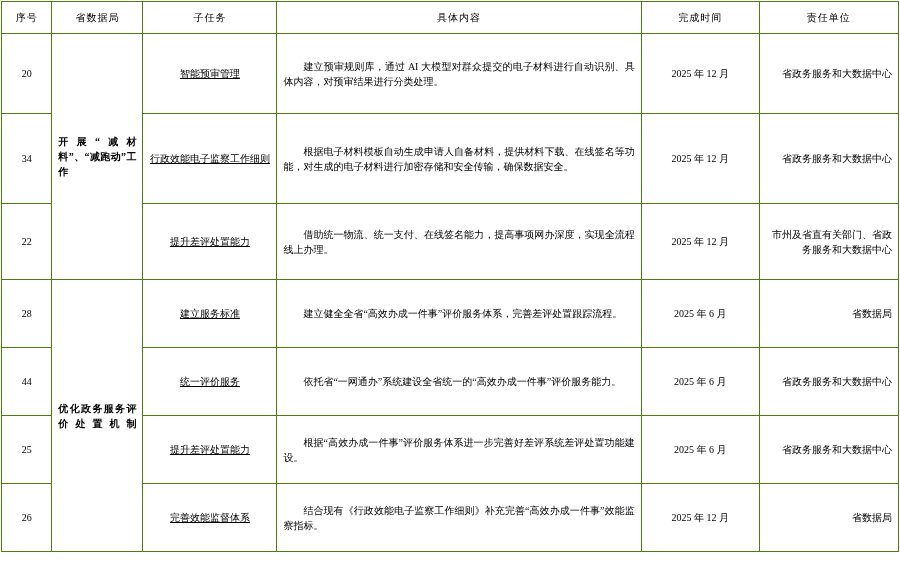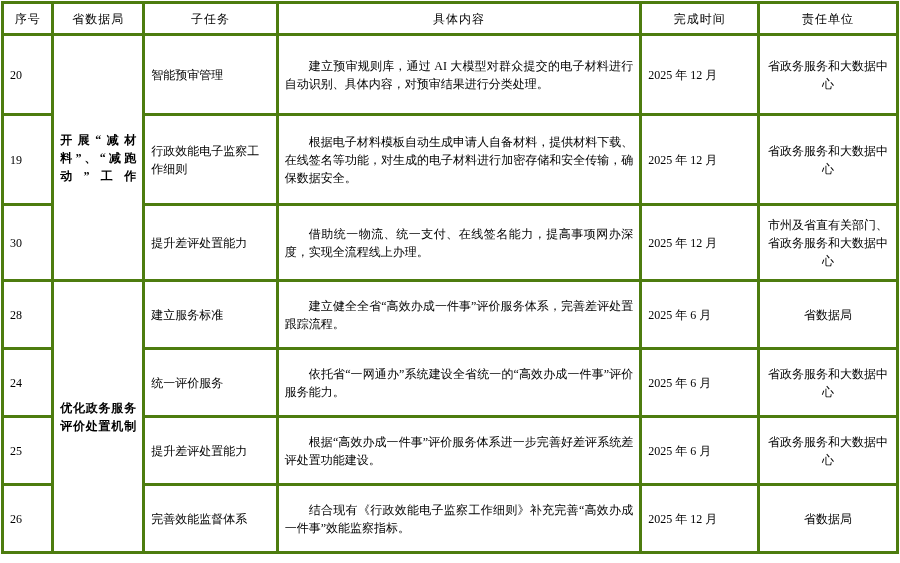--- a/index.html
+++ b/index.html
@@ -21,73 +21,74 @@
     box-sizing: border-box;
   }
   table.task-table {
     border-collapse: collapse;
     width: 898px;
     margin: 1px 0 0 1px;
     table-layout: fixed;
   }
   table.task-table th,
   table.task-table td {
-    border: 3px solid #4d7c0f;
+    border: 1px solid #4d7c0f;
     vertical-align: middle;
     padding: 4px 6px;
-    font-size: 12px;
+    font-size: 10px;
     line-height: 1.5;
     box-sizing: border-box;
   }
   table.task-table th {
     text-align: center;
     font-weight: normal;
     height: 32px;
     letter-spacing: 1px;
   }
   .col-seq    { width: 47px; }
   .col-task   { width: 85px; }
   .col-sub    { width: 125px; }
   .col-detail { width: 340px; }
   .col-time   { width: 110px; }
   .col-unit   { width: 130px; }
 
   td.seq {
-    text-align: left;
+    text-align: center;
     font-size: 14px;
   }
   td.task {
     text-align: justify;
     text-align-last: justify;
     font-size: 13.5px;
     padding-left: 8px;
     padding-right: 8px;
     font-weight: bold;
   }
   td.sub {
-    text-align: left;
+    text-align: center;
     font-size: 13.5px;
     padding-left: 8px;
     padding-right: 4px;
+    text-decoration: underline;
   }
   td.detail {
     text-align: justify;
     text-indent: 2em;
     font-size: 13.5px;
     padding-left: 8px;
     padding-right: 8px;
   }
   td.time {
-    text-align: left;
+    text-align: center;
     font-size: 13.5px;
     white-space: nowrap;
     margin-left: 28px;
   }
   td.unit {
-    text-align: center;
+    text-align: right;
     font-size: 13.5px;
     padding-left: 8px;
     padding-right: 6px;
   }
   .r20 { height: 80px; }
   .r21 { height: 90px; }
   .r22 { height: 76px; }
   .r23 { height: 68px; }
   .r24 { height: 68px; }
   .r25 { height: 68px; }
@@ -119,43 +120,43 @@
     <tbody>
       <tr class="r20">
         <td class="seq">20</td>
         <td class="task" rowspan="3">开展“减材料”、“减跑动”工作</td>
         <td class="sub">智能预审管理</td>
         <td class="detail">建立预审规则库，通过 AI 大模型对群众提交的电子材料进行自动识别、具体内容，对预审结果进行分类处理。</td>
         <td class="time">2025 年 12 月</td>
         <td class="unit">省政务服务和大数据中心</td>
       </tr>
       <tr class="r21">
-        <td class="seq">19</td>
+        <td class="seq">34</td>
         <td class="sub">行政效能电子监察工作细则</td>
         <td class="detail">根据电子材料模板自动生成申请人自备材料，提供材料下载、在线签名等功能，对生成的电子材料进行加密存储和安全传输，确保数据安全。</td>
         <td class="time">2025 年 12 月</td>
         <td class="unit">省政务服务和大数据中心</td>
       </tr>
       <tr class="r22">
-        <td class="seq">30</td>
+        <td class="seq">22</td>
         <td class="sub">提升差评处置能力</td>
         <td class="detail">借助统一物流、统一支付、在线签名能力，提高事项网办深度，实现全流程线上办理。</td>
         <td class="time">2025 年 12 月</td>
         <td class="unit">市州及省直有关部门、省政务服务和大数据中心</td>
       </tr>
       <tr class="r23">
         <td class="seq">28</td>
         <td class="task" rowspan="4">优化政务服务评价处置机制</td>
         <td class="sub">建立服务标准</td>
         <td class="detail">建立健全全省“高效办成一件事”评价服务体系，完善差评处置跟踪流程。</td>
         <td class="time">2025 年 6 月</td>
         <td class="unit">省数据局</td>
       </tr>
       <tr class="r24">
-        <td class="seq">24</td>
+        <td class="seq">44</td>
         <td class="sub">统一评价服务</td>
         <td class="detail">依托省“一网通办”系统建设全省统一的“高效办成一件事”评价服务能力。</td>
         <td class="time">2025 年 6 月</td>
         <td class="unit">省政务服务和大数据中心</td>
       </tr>
       <tr class="r25">
         <td class="seq">25</td>
         <td class="sub">提升差评处置能力</td>
         <td class="detail">根据“高效办成一件事”评价服务体系进一步完善好差评系统差评处置功能建设。</td>
         <td class="time">2025 年 6 月</td>

